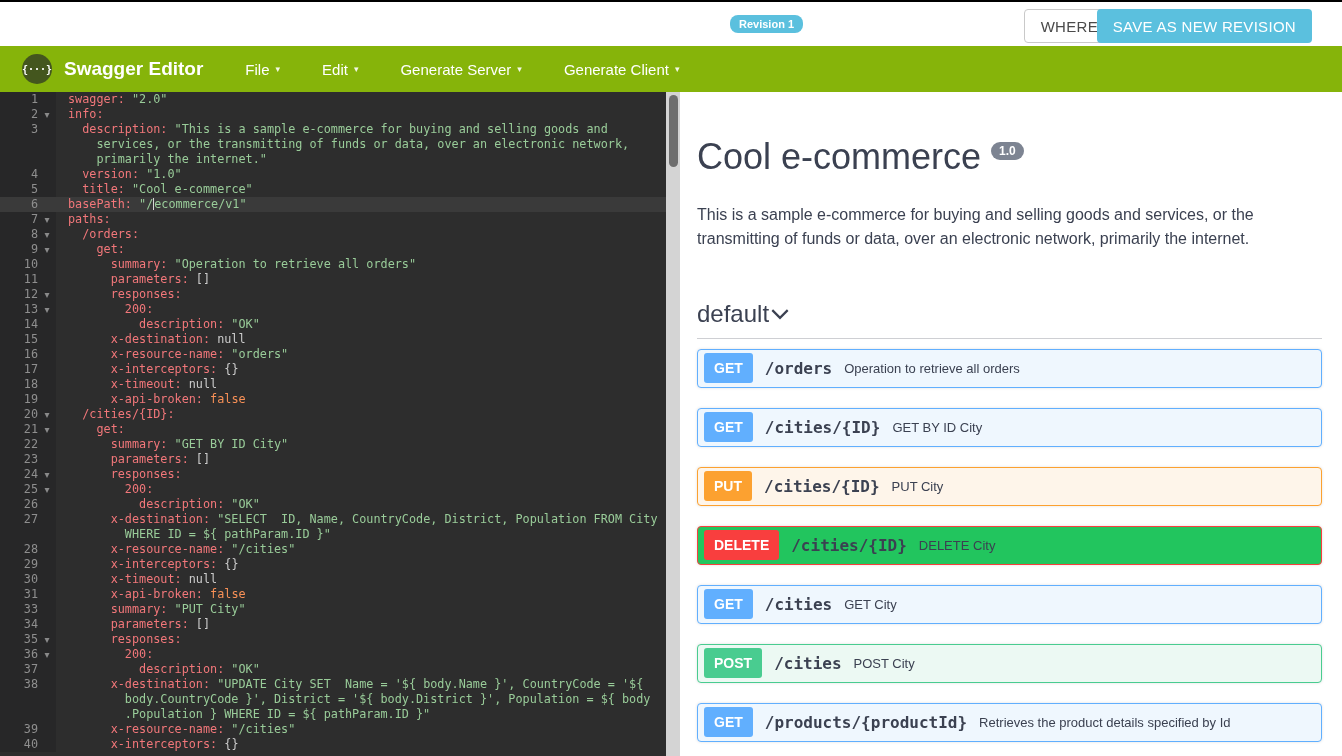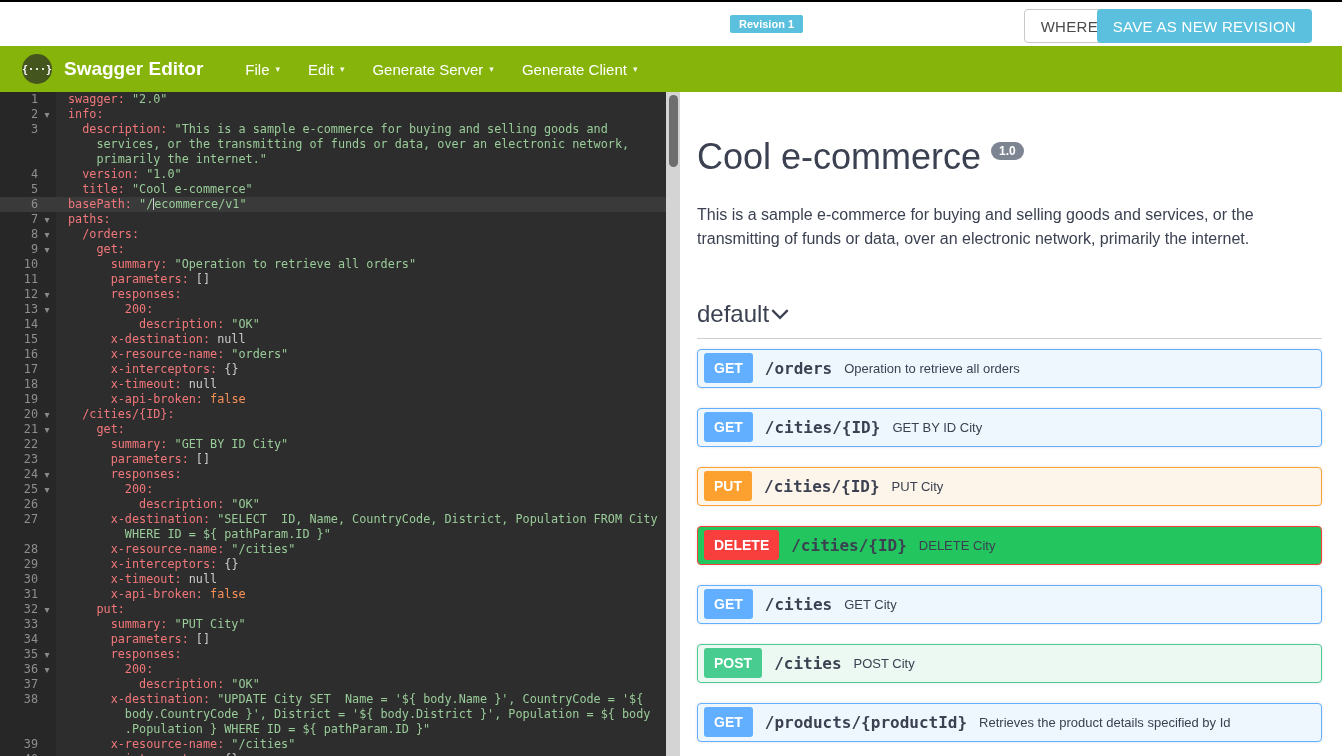--- a/index.html
+++ b/index.html
@@ -8,41 +8,41 @@
     width:1342px; height:756px; overflow:hidden;
     font-family:"Liberation Sans", sans-serif;
     background:#ffffff;
   }
   
   .topline { height:2px; background:#000; }
   .topbar { position:relative; height:44px; background:#fff; }
   .rev-badge {
     position:absolute; left:730px; top:13px;
     background:var(--accent_blue); color:#fff;
-    font-size:11px; font-weight:bold; padding:3px 9px; border-radius:2px;
+    font-size:11px; font-weight:bold; padding:3px 9px; border-radius:8px;
   }
   .btn {
     position:absolute; top:7px; height:34px; padding:0 16px;
     font-size:15px; border-radius:4px; display:flex; align-items:center;
     letter-spacing:.3px; cursor:pointer;
   }
   .btn-cancel { right:227px; background:#fff; border:1px solid #c9c9c9; color:#4a4a4a; }
   .btn-save { right:30px; background:var(--accent_blue); border:none; color:#fff; }
   
   .navbar {
     height:46px; background:var(--nav_green);
     display:flex; align-items:center; padding-left:22px;
   }
   .logo-circle {
     width:30px; height:30px; border-radius:50%; background:#44561e;
     display:flex; align-items:center; justify-content:center;
     color:#fff; font-family:"DejaVu Sans Mono",monospace; font-size:10px; font-weight:bold;
   }
   .brand { margin-left:12px; color:#fff; font-size:19px; font-weight:bold; }
-  .menus { margin-left:42px; display:flex; column-gap:28px; }
+  .menus { margin-left:42px; display:flex; column-gap:42px; }
   .menu-item { color:#fff; font-size:15px; display:flex; align-items:center; cursor:pointer; }
   .menu-item .caret { font-size:9px; margin-left:6px; opacity:.9; }
   
   .main { display:flex; height:664px; }
   
   .editor {
     width:666px; flex:0 0 666px; background:var(--ed_bg); overflow:hidden;
     font-family:"DejaVu Sans Mono",monospace; font-size:11.8px;
   }
   .erow { display:flex; height:15px; line-height:15px; }
@@ -248,24 +248,20 @@
       </div>
       <div class="erow">
         <div class="gutter"><span class="lnum">30</span><span class="fold"></span></div>
         <pre class="cl"><span class="tp">      </span><span class="tk">x-timeout:</span><span class="tp"> null</span></pre>
       </div>
       <div class="erow">
         <div class="gutter"><span class="lnum">31</span><span class="fold"></span></div>
         <pre class="cl"><span class="tp">      </span><span class="tk">x-api-broken:</span><span class="tc"> false</span></pre>
       </div>
       <div class="erow">
-        <div class="gutter"><span class="lnum">32</span><span class="fold">▾</span></div>
-        <pre class="cl"><span class="tp">    </span><span class="tk">put:</span></pre>
-      </div>
-      <div class="erow">
         <div class="gutter"><span class="lnum">33</span><span class="fold"></span></div>
         <pre class="cl"><span class="tp">      </span><span class="tk">summary:</span><span class="ts"> "PUT City"</span></pre>
       </div>
       <div class="erow">
         <div class="gutter"><span class="lnum">34</span><span class="fold"></span></div>
         <pre class="cl"><span class="tp">      </span><span class="tk">parameters:</span><span class="tp"> []</span></pre>
       </div>
       <div class="erow">
         <div class="gutter"><span class="lnum">35</span><span class="fold">▾</span></div>
         <pre class="cl"><span class="tp">      </span><span class="tk">responses:</span></pre>

